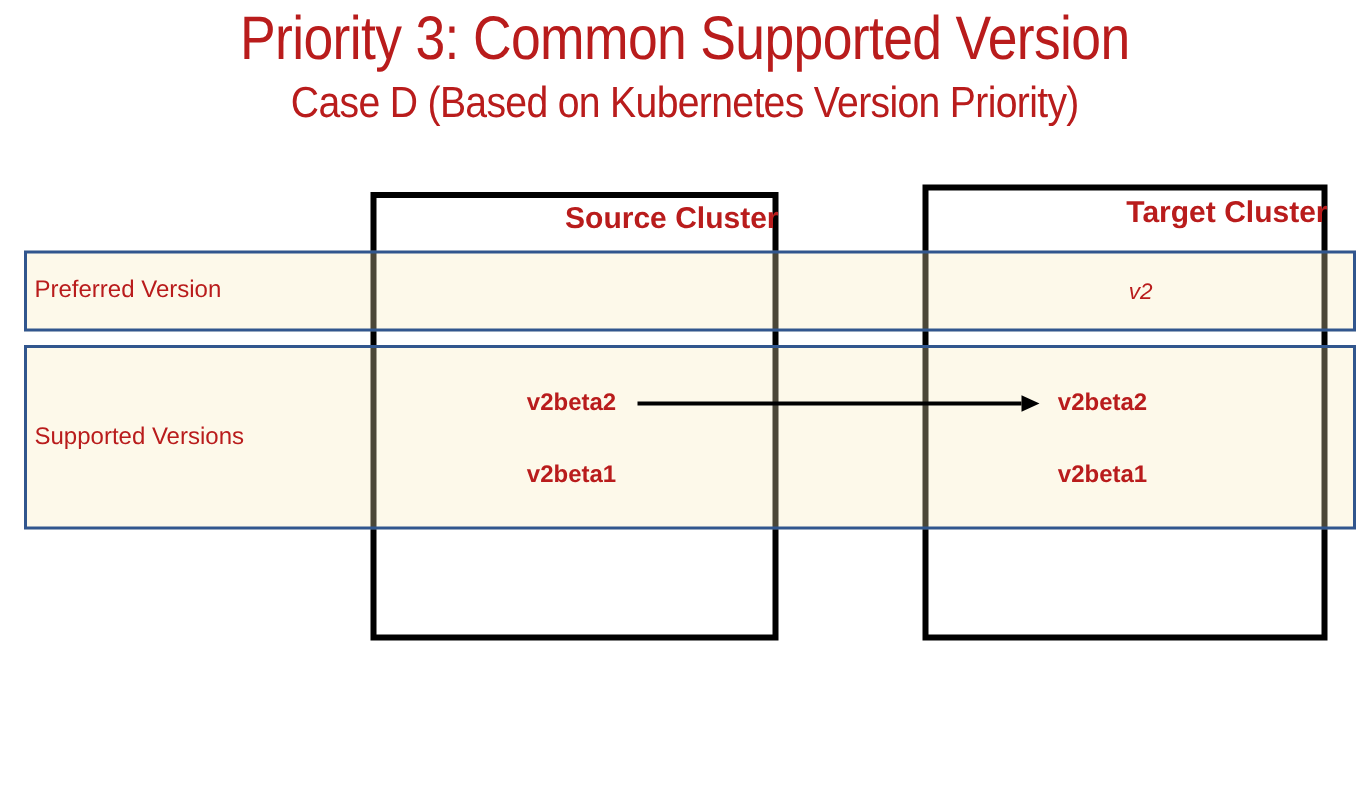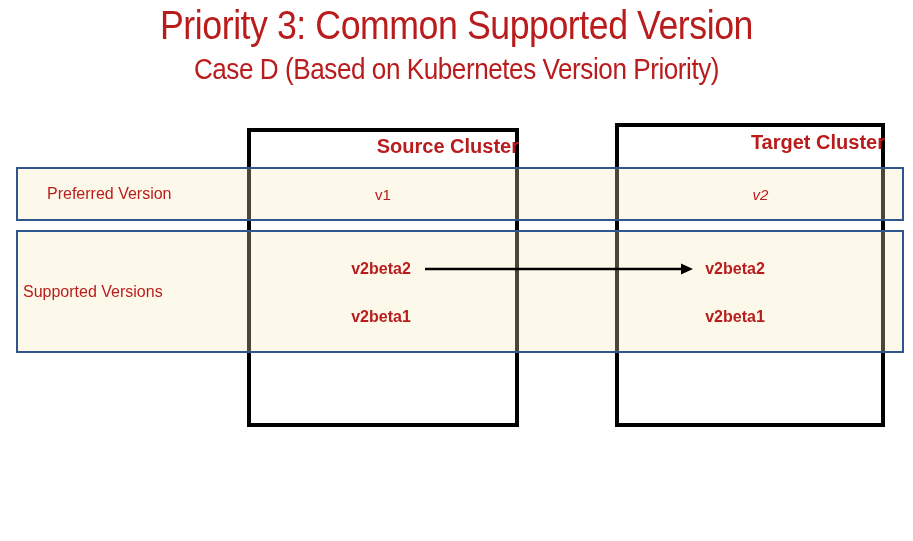--- a/index.html
+++ b/index.html
@@ -51,21 +51,21 @@
     border:2px solid #31568E;
     box-sizing:border-box;
     z-index:2;
   }
   #preferred-band{top:167px;height:54px;}
   #supported-band{top:230px;height:123px;}
   .row-label{
     position:absolute;left:23px;
     font-size:16px;z-index:3;
   }
-  #preferred-label{top:167px;height:54px;line-height:54px;margin-left:24px;}
+  #preferred-label{top:167px;height:54px;line-height:54px;}
   #supported-label{top:230px;height:123px;line-height:123px;}
   .cell-value{
     position:absolute;text-align:center;
     font-size:15px;z-index:3;
   }
   #preferred-source-value{left:247px;width:272px;top:186px;}
   #preferred-target-value{left:615px;width:291px;top:186px;font-style:italic;}
   .version-value{
     position:absolute;text-align:center;
     font-size:16px;font-weight:bold;z-index:3;
@@ -97,21 +97,20 @@
 
   <div id="preferred-band" class="row-band"></div>
   <div id="supported-band" class="row-band"></div>
 
   <div id="source-header" class="cluster-header">Source Cluster</div>
   <div id="target-header" class="cluster-header">Target Cluster</div>
 
   <div id="preferred-label" class="row-label">Preferred Version</div>
   <div id="supported-label" class="row-label">Supported Versions</div>
 
-  <div id="preferred-source-value" class="cell-value">v1</div>
   <div id="preferred-target-value" class="cell-value">v2</div>
 
   <div id="src-v0" class="version-value">v2beta2</div>
   <div id="src-v1" class="version-value">v2beta1</div>
   <div id="tgt-v0" class="version-value">v2beta2</div>
   <div id="tgt-v1" class="version-value">v2beta1</div>
 
   <svg id="arrow-svg" width="280" height="18">
     <line x1="5" y1="9" x2="261" y2="9" stroke="#000" stroke-width="2.6"></line>
     <polygon points="261,3.5 273,9 261,14.5" fill="#000"></polygon>

